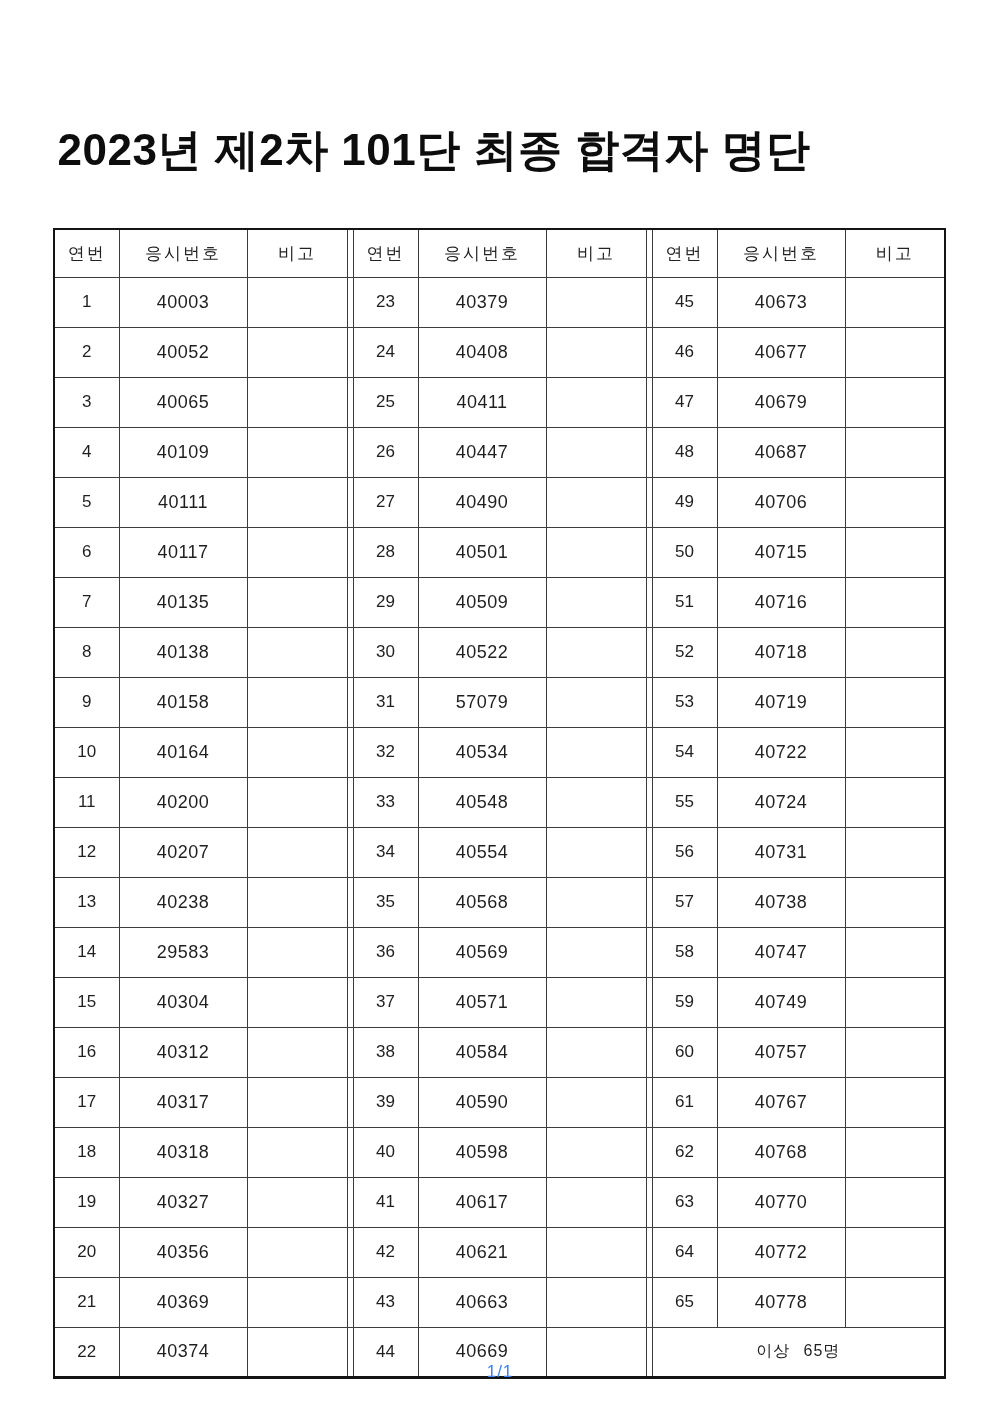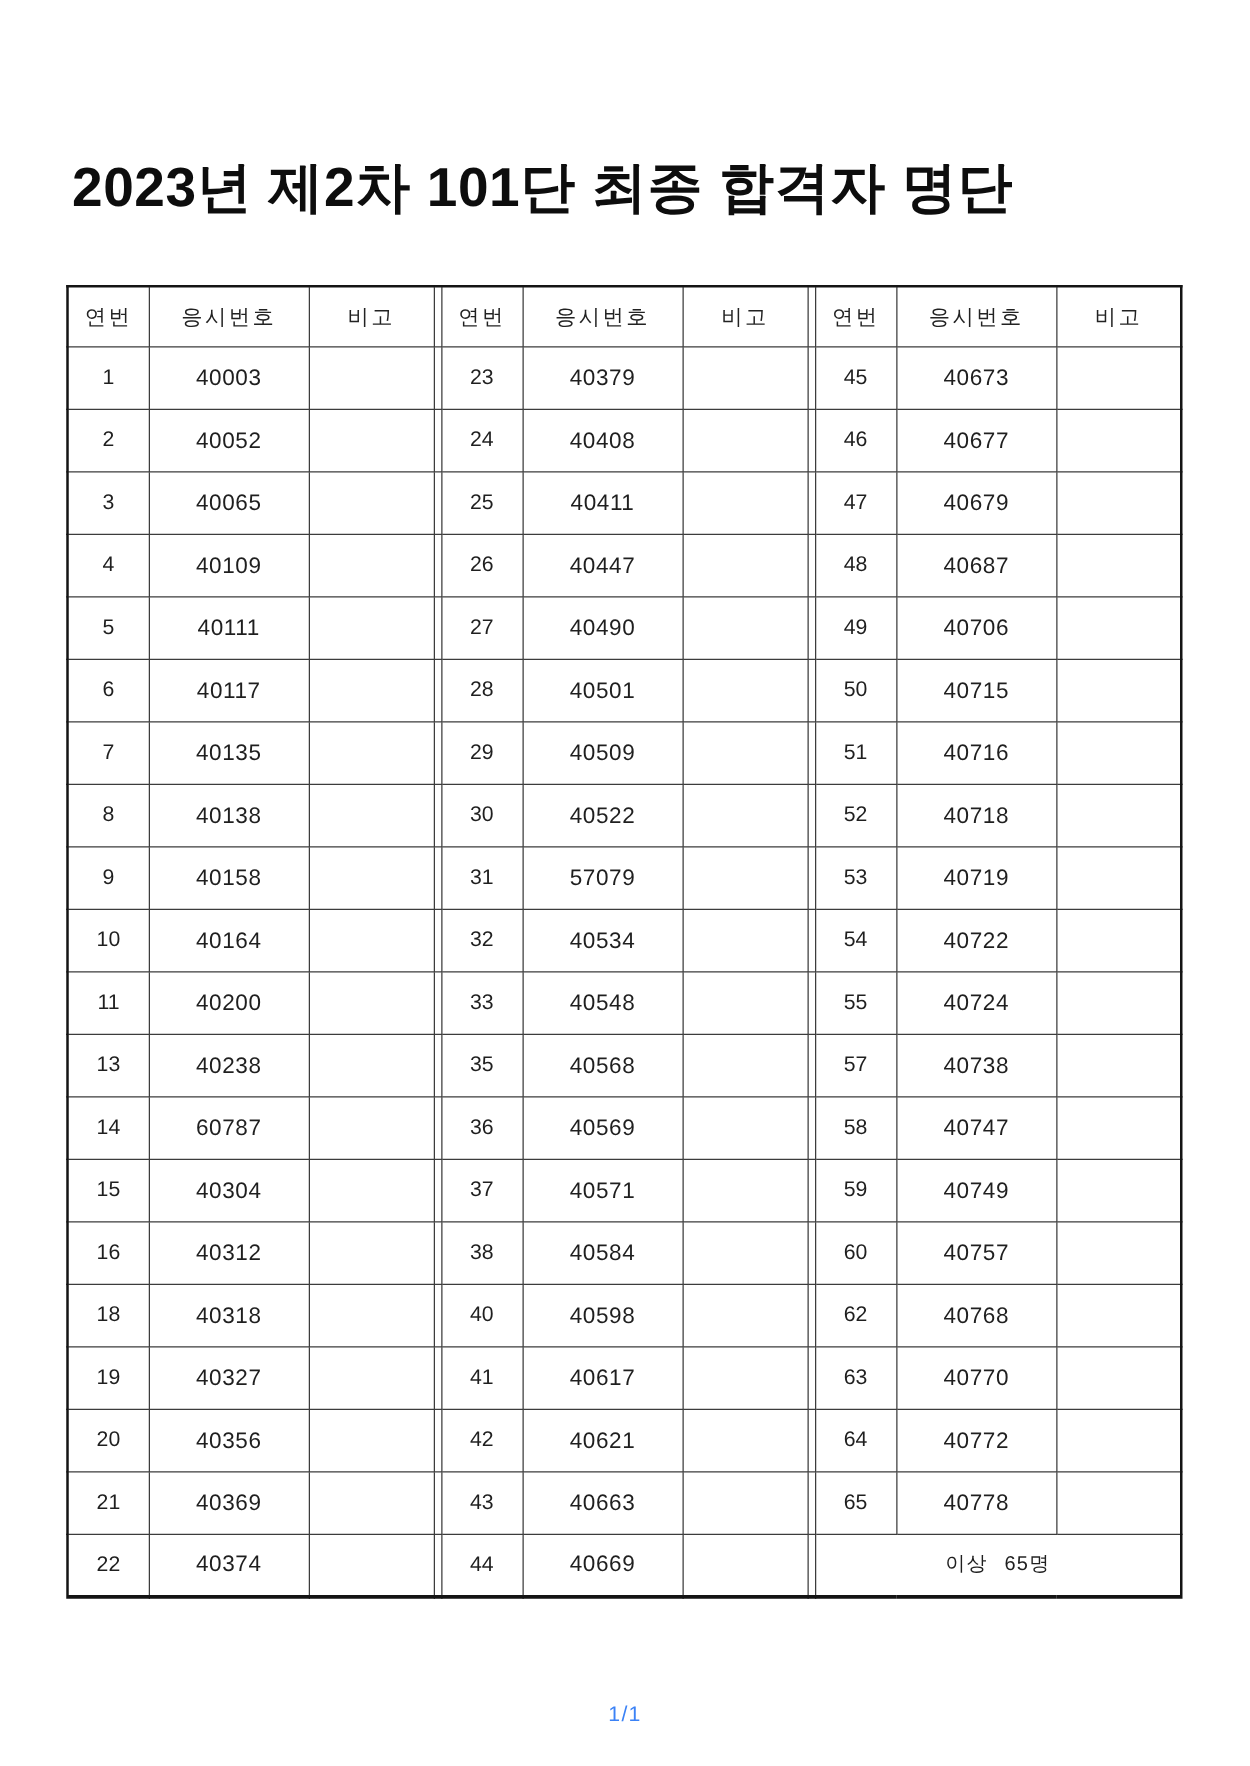--- a/index.html
+++ b/index.html
@@ -249,35 +249,48 @@
           <td class="gap"></td>
           <td class="serial">33</td>
           <td class="exam">40548</td>
           <td class="note"></td>
           <td class="gap"></td>
           <td class="serial">55</td>
           <td class="exam">40724</td>
           <td class="note"></td>
         </tr>
         <tr>
+          <td class="serial">12</td>
+          <td class="exam">40207</td>
+          <td class="note"></td>
+          <td class="gap"></td>
+          <td class="serial">34</td>
+          <td class="exam">40554</td>
+          <td class="note"></td>
+          <td class="gap"></td>
+          <td class="serial">56</td>
+          <td class="exam">40731</td>
+          <td class="note"></td>
+        </tr>
+        <tr>
           <td class="serial">13</td>
           <td class="exam">40238</td>
           <td class="note"></td>
           <td class="gap"></td>
           <td class="serial">35</td>
           <td class="exam">40568</td>
           <td class="note"></td>
           <td class="gap"></td>
           <td class="serial">57</td>
           <td class="exam">40738</td>
           <td class="note"></td>
         </tr>
         <tr>
           <td class="serial">14</td>
-          <td class="exam">60787</td>
+          <td class="exam">29583</td>
           <td class="note"></td>
           <td class="gap"></td>
           <td class="serial">36</td>
           <td class="exam">40569</td>
           <td class="note"></td>
           <td class="gap"></td>
           <td class="serial">58</td>
           <td class="exam">40747</td>
           <td class="note"></td>
         </tr>
@@ -298,20 +311,33 @@
           <td class="serial">16</td>
           <td class="exam">40312</td>
           <td class="note"></td>
           <td class="gap"></td>
           <td class="serial">38</td>
           <td class="exam">40584</td>
           <td class="note"></td>
           <td class="gap"></td>
           <td class="serial">60</td>
           <td class="exam">40757</td>
+          <td class="note"></td>
+        </tr>
+        <tr>
+          <td class="serial">17</td>
+          <td class="exam">40317</td>
+          <td class="note"></td>
+          <td class="gap"></td>
+          <td class="serial">39</td>
+          <td class="exam">40590</td>
+          <td class="note"></td>
+          <td class="gap"></td>
+          <td class="serial">61</td>
+          <td class="exam">40767</td>
           <td class="note"></td>
         </tr>
         <tr>
           <td class="serial">18</td>
           <td class="exam">40318</td>
           <td class="note"></td>
           <td class="gap"></td>
           <td class="serial">40</td>
           <td class="exam">40598</td>
           <td class="note"></td>

